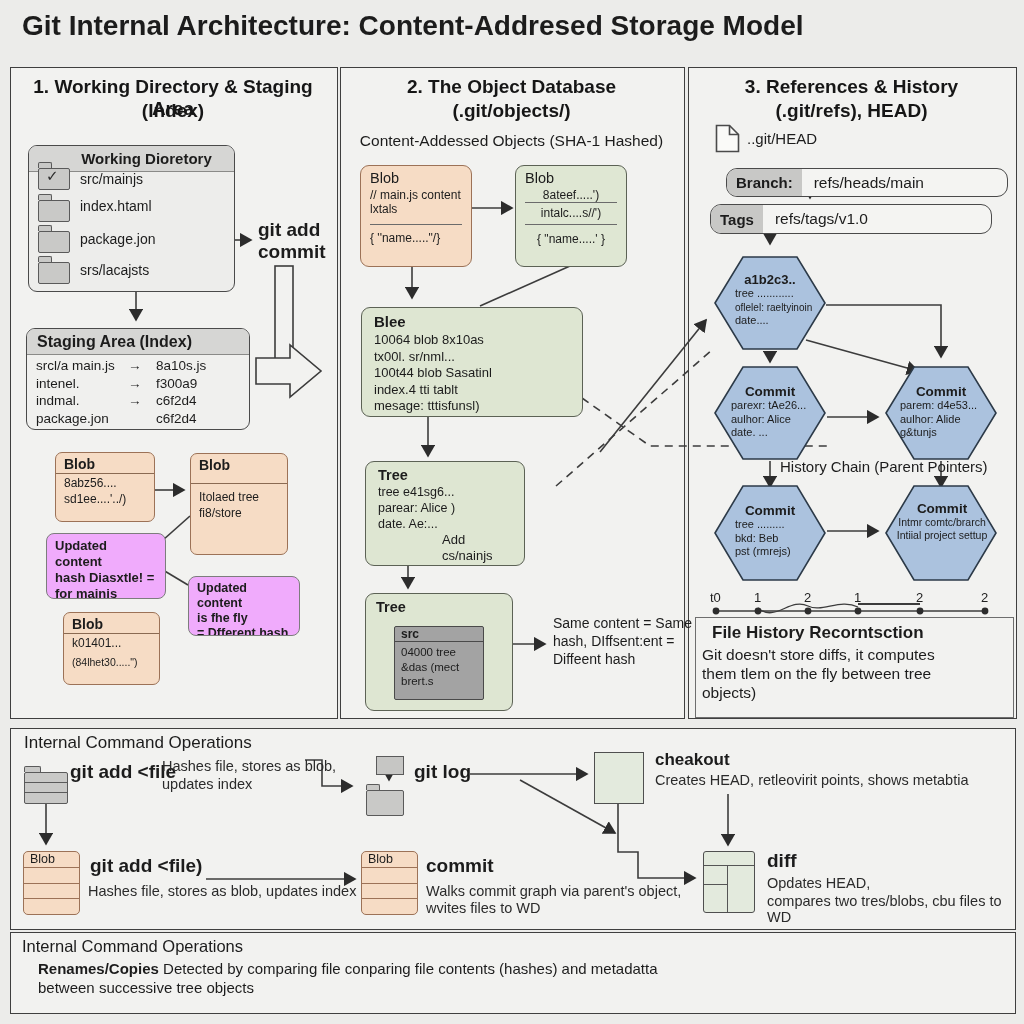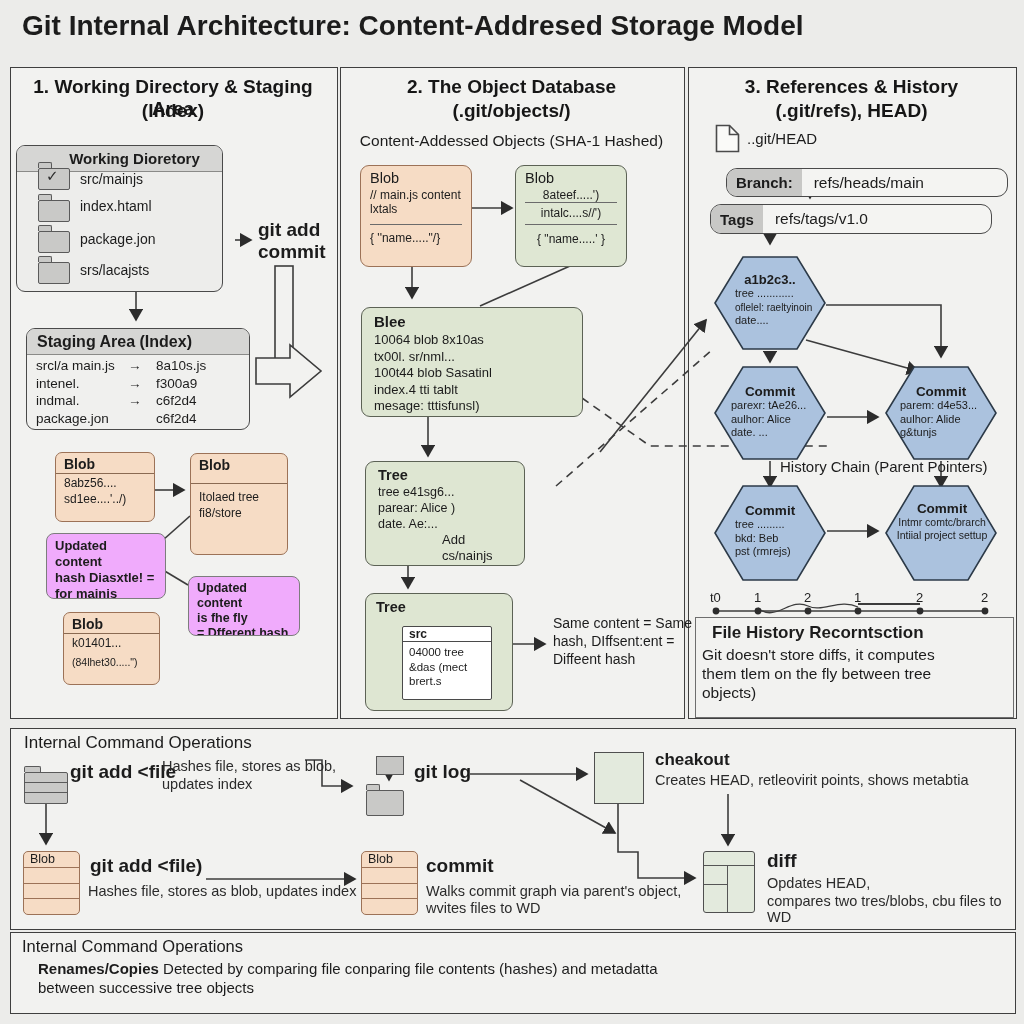--- a/index.html
+++ b/index.html
@@ -114,21 +114,21 @@
     <circle cx="808" cy="611" r="3.4"></circle>
     <circle cx="858" cy="611" r="3.4"></circle>
     <circle cx="920" cy="611" r="3.4"></circle>
     <circle cx="985" cy="611" r="3.4"></circle>
   </g>
 </svg>
 
 <div class="ph" style="left:10px;top:76px;width:326px;">1. Working Directory &amp; Staging Area</div>
 <div class="ph" style="left:10px;top:100px;width:326px;">(Index)</div>
 
-<div class="rbox" style="left:16px;top:145px;width:205px;height:145px;background:#ededeb;">
+<div class="rbox" style="left:28px;top:145px;width:205px;height:145px;background:#ededeb;">
   <div class="hdrband" style="height:25px;font-size:15px;text-align:center;line-height:25px;padding-left:30px;">Working Dioretory</div>
 </div>
 <div class="folder" style="left:38px;top:168px;">
     <span style="position:absolute;left:7px;top:-2px;font-size:15px;font-weight:700;color:#2c2c2c;">✓</span>
   </div>
 <div class="folder" style="left:38px;top:200px;"></div>
 <div class="folder" style="left:38px;top:231px;"></div>
 <div class="folder" style="left:38px;top:262px;"></div>
 <div class="wditem" style="left:80px;top:171px;">src/mainjs</div>
 <div class="wditem" style="left:80px;top:198px;">index.htaml</div>
@@ -220,21 +220,21 @@
   <div style="font-size:14.5px;font-weight:700;padding:5px 12px 1px 12px;">Tree</div>
   <div style="font-size:12.5px;line-height:16px;padding:0 12px;">tree e41sg6...</div>
   <div style="font-size:12.5px;line-height:16px;padding:0 12px;">parear: Alice )</div>
   <div style="font-size:12.5px;line-height:16px;padding:0 12px;">date. Ae:...</div>
   <div style="font-size:13px;line-height:16px;padding:0 12px 0 76px;">Add cs/nainjs</div>
   <div style="font-size:12.5px;line-height:16px;padding:0 12px;">mesage Intiilal conmit</div>
 </div>
 
 <div class="greenb" style="left:365px;top:593px;width:146px;height:116px;">
   <div style="font-size:14.5px;font-weight:700;padding:5px 10px 0 10px;">Tree</div>
-  <div style="position:absolute;left:36px;top:32px;width:88px;height:72px;border:1.4px solid #4a4a4a;background:#ffffff;border-radius:2px;">
+  <div style="position:absolute;left:28px;top:32px;width:88px;height:72px;border:1.4px solid #4a4a4a;background:#a3a3a3;border-radius:2px;">
     <div style="font-size:12px;font-weight:700;border-bottom:1.4px solid #4a4a4a;padding:0 6px;">src</div>
     <div style="font-size:11.5px;line-height:14.5px;padding:3px 6px 0 6px;">04000 tree</div>
     <div style="font-size:11.5px;line-height:14.5px;padding:0 6px;">&amp;das (mect</div>
     <div style="font-size:11.5px;line-height:14.5px;padding:0 6px;">brert.s</div>
   </div>
 </div>
 
 <div class="abs" style="left:553px;top:614px;width:145px;font-size:14px;line-height:18px;font-weight:500;">
   <div>Same content = Same</div>
   <div>hash, DIffsent:ent =</div>

